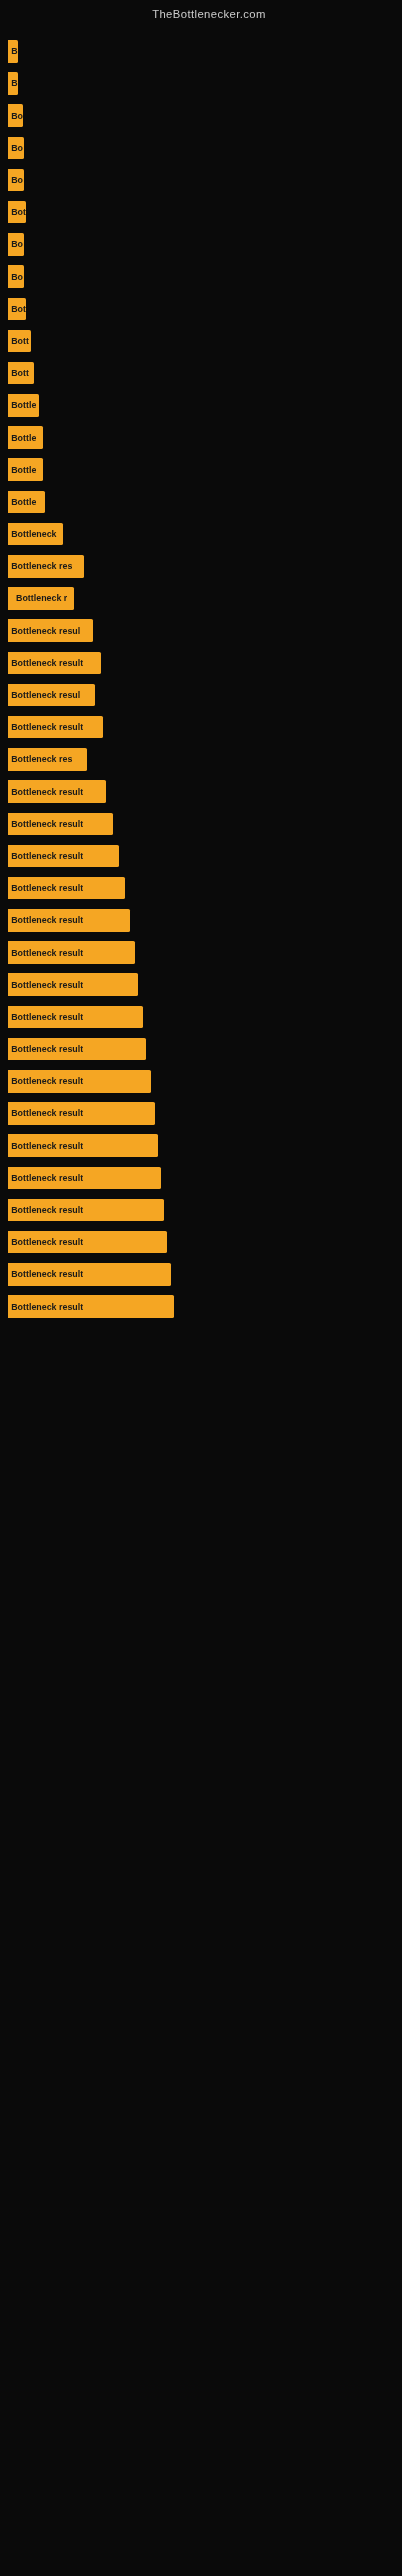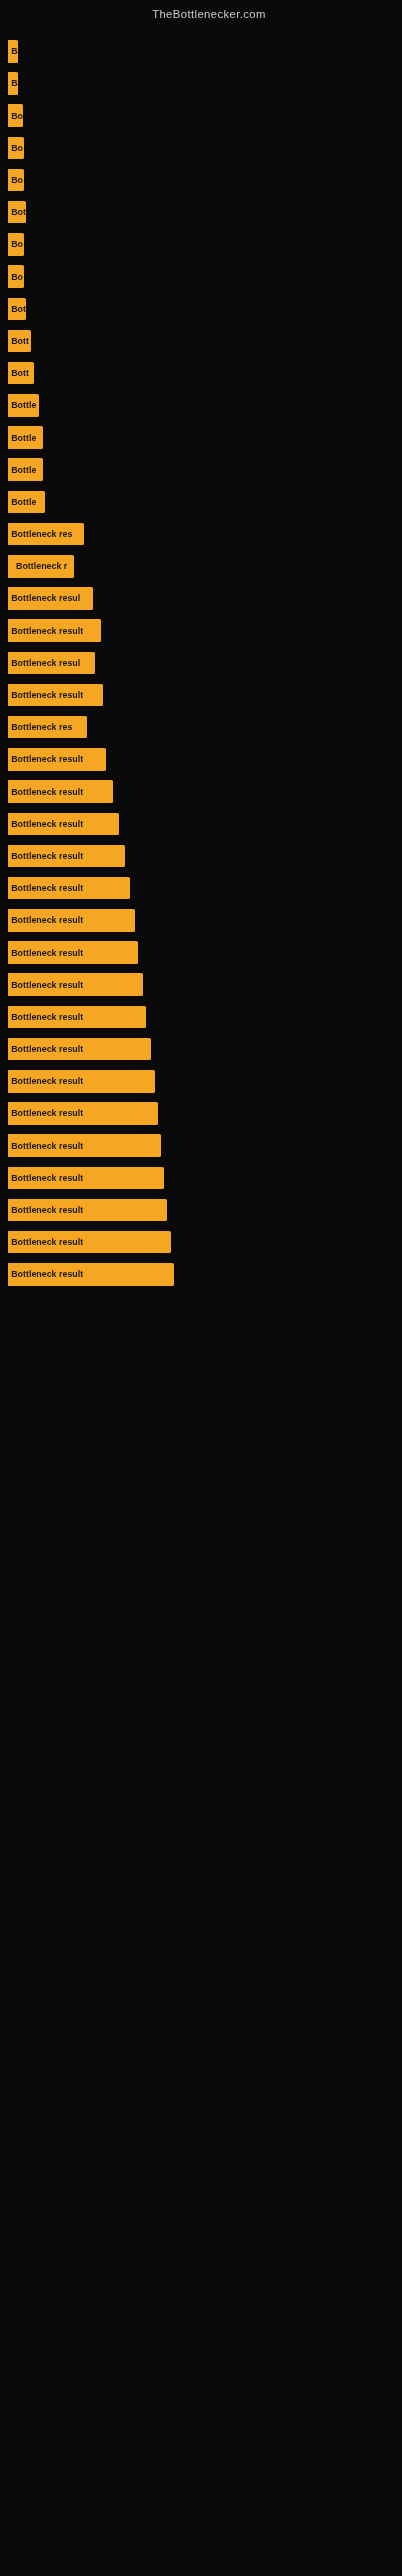--- a/index.html
+++ b/index.html
@@ -120,20 +120,25 @@
       <div class="bar" style="width: 35px;">
         <span class="bar-label">Bottle</span>
       </div>
     </div>
     <div class="bar-row">
       <div class="bar" style="width: 37px;">
         <span class="bar-label">Bottle</span>
       </div>
     </div>
     <div class="bar-row">
+      <div class="bar" style="width: 55px;">
+        <span class="bar-label">Bottleneck</span>
+      </div>
+    </div>
+    <div class="bar-row">
       <div class="bar" style="width: 76px;">
         <span class="bar-label">Bottleneck res</span>
       </div>
     </div>
     <div class="bar-row">
       <div class="bar" style="width: 66px; padding-left: 8px;">
         <span class="bar-label">Bottleneck r</span>
       </div>
     </div>
     <div class="bar-row">

